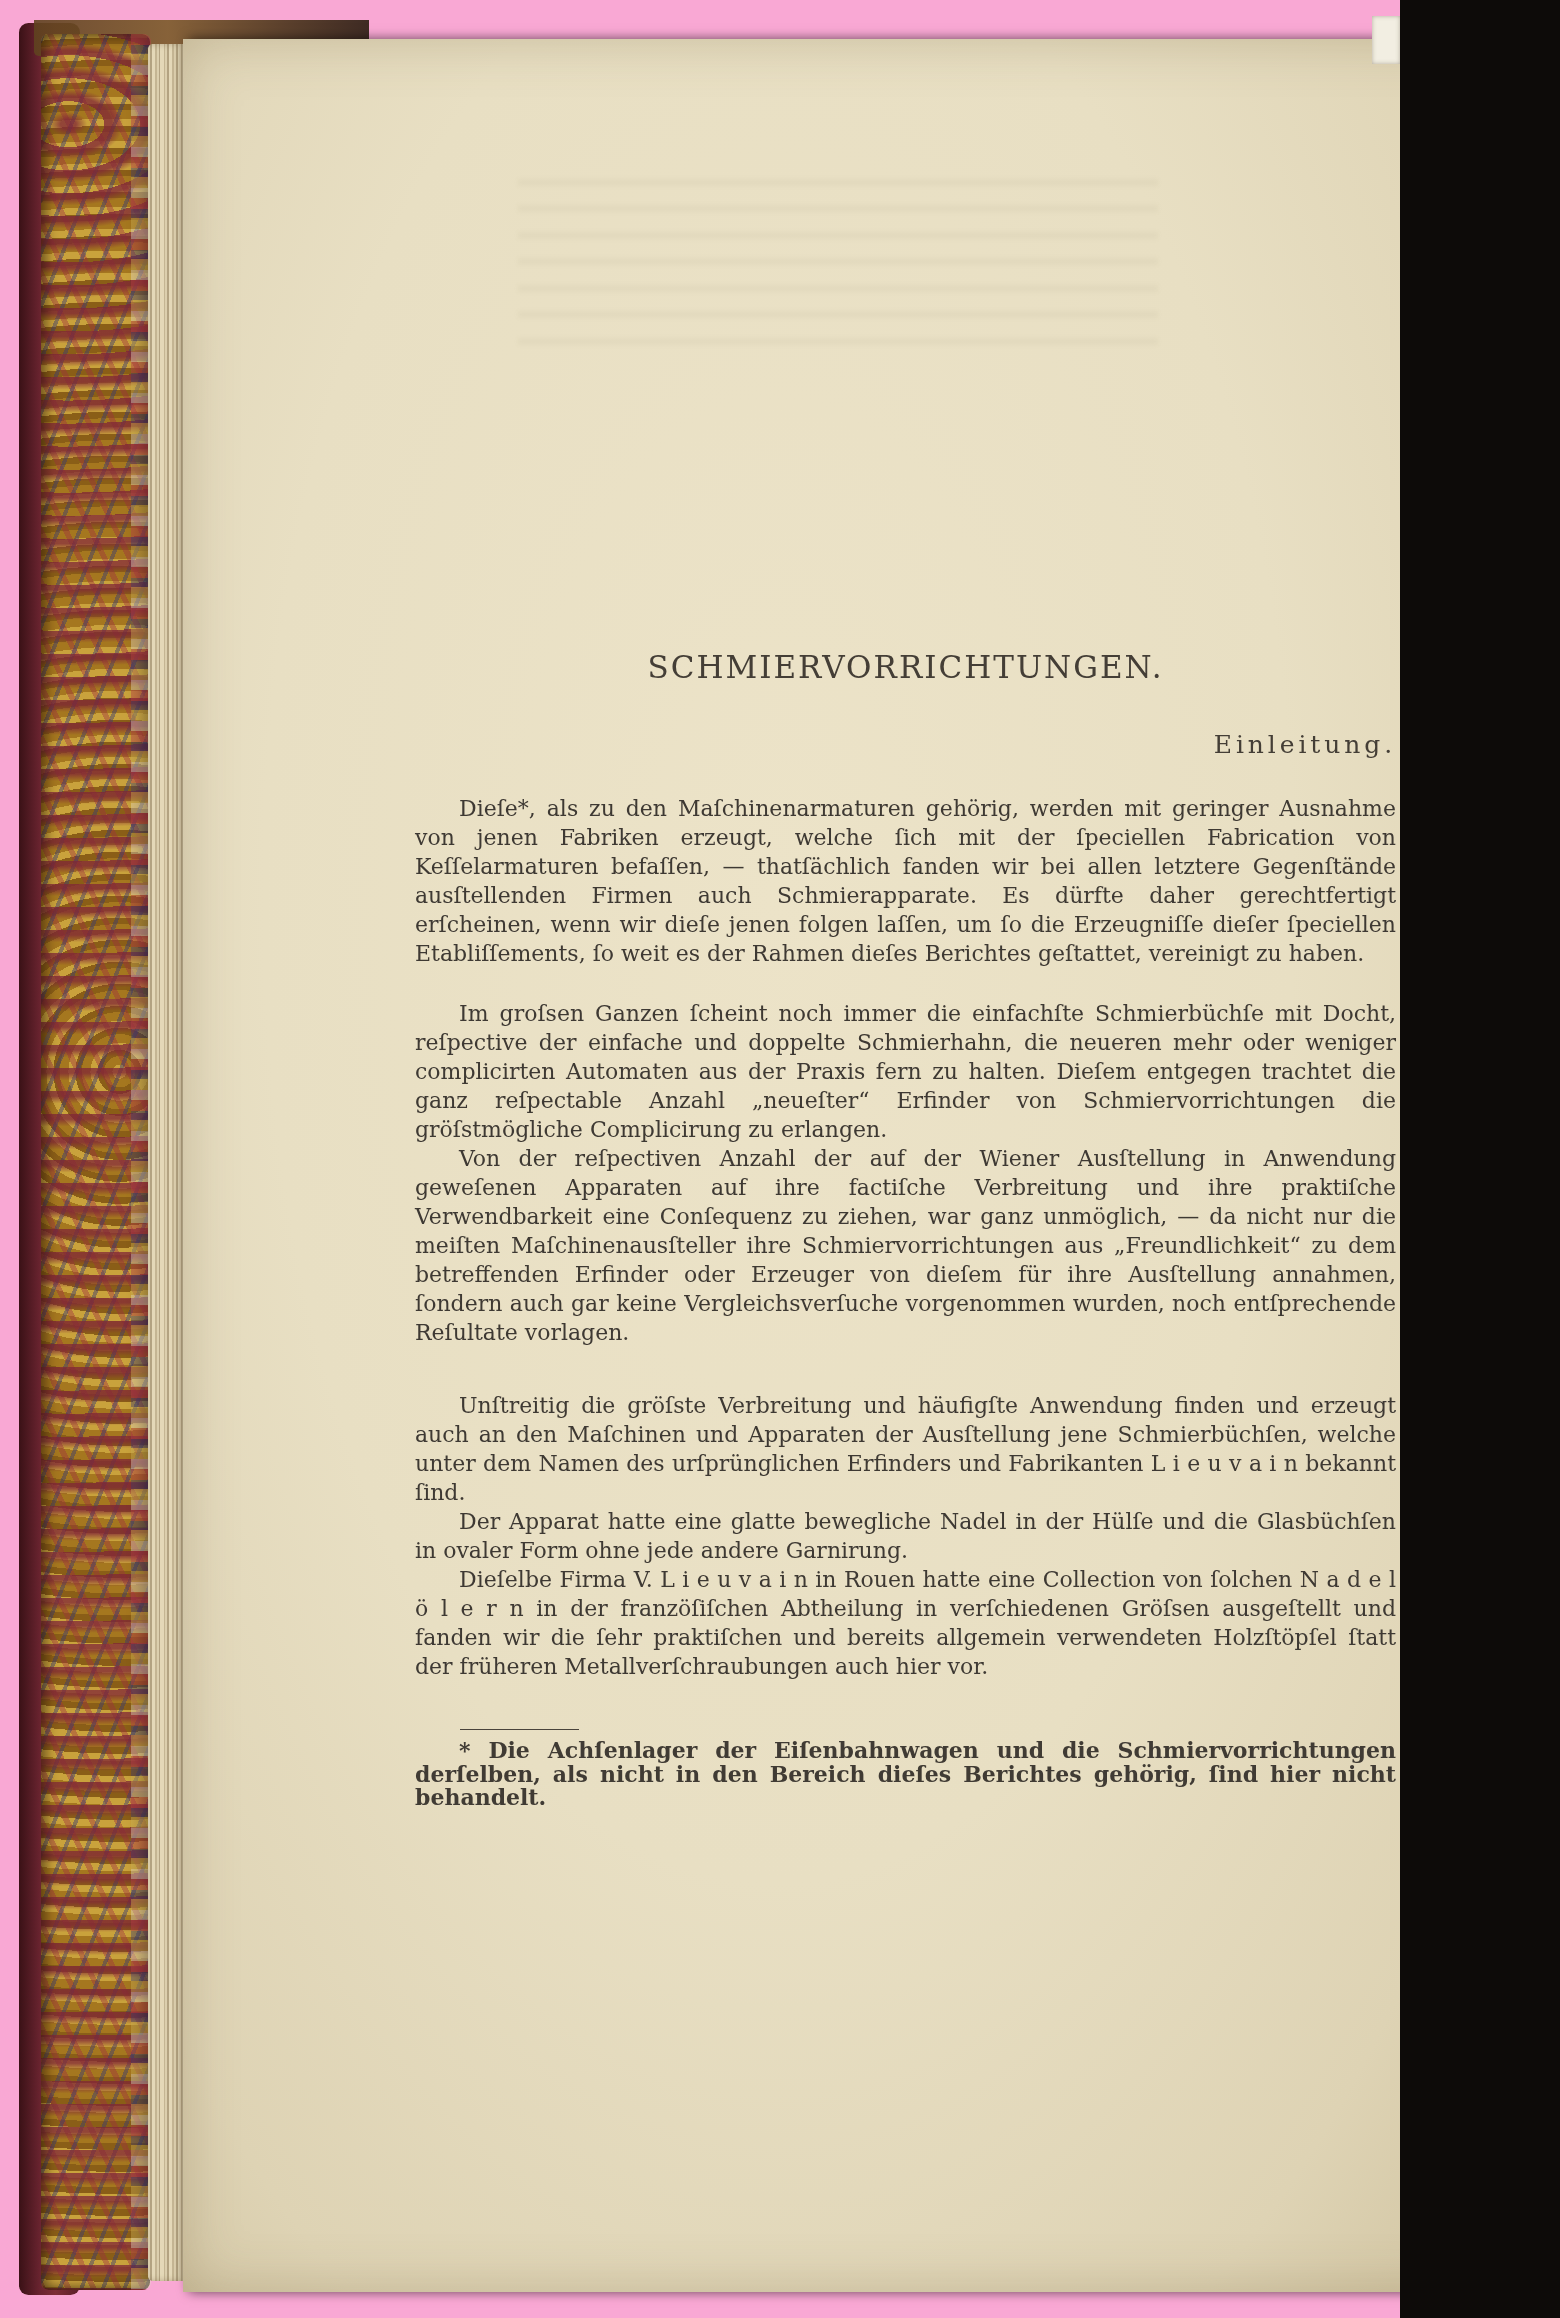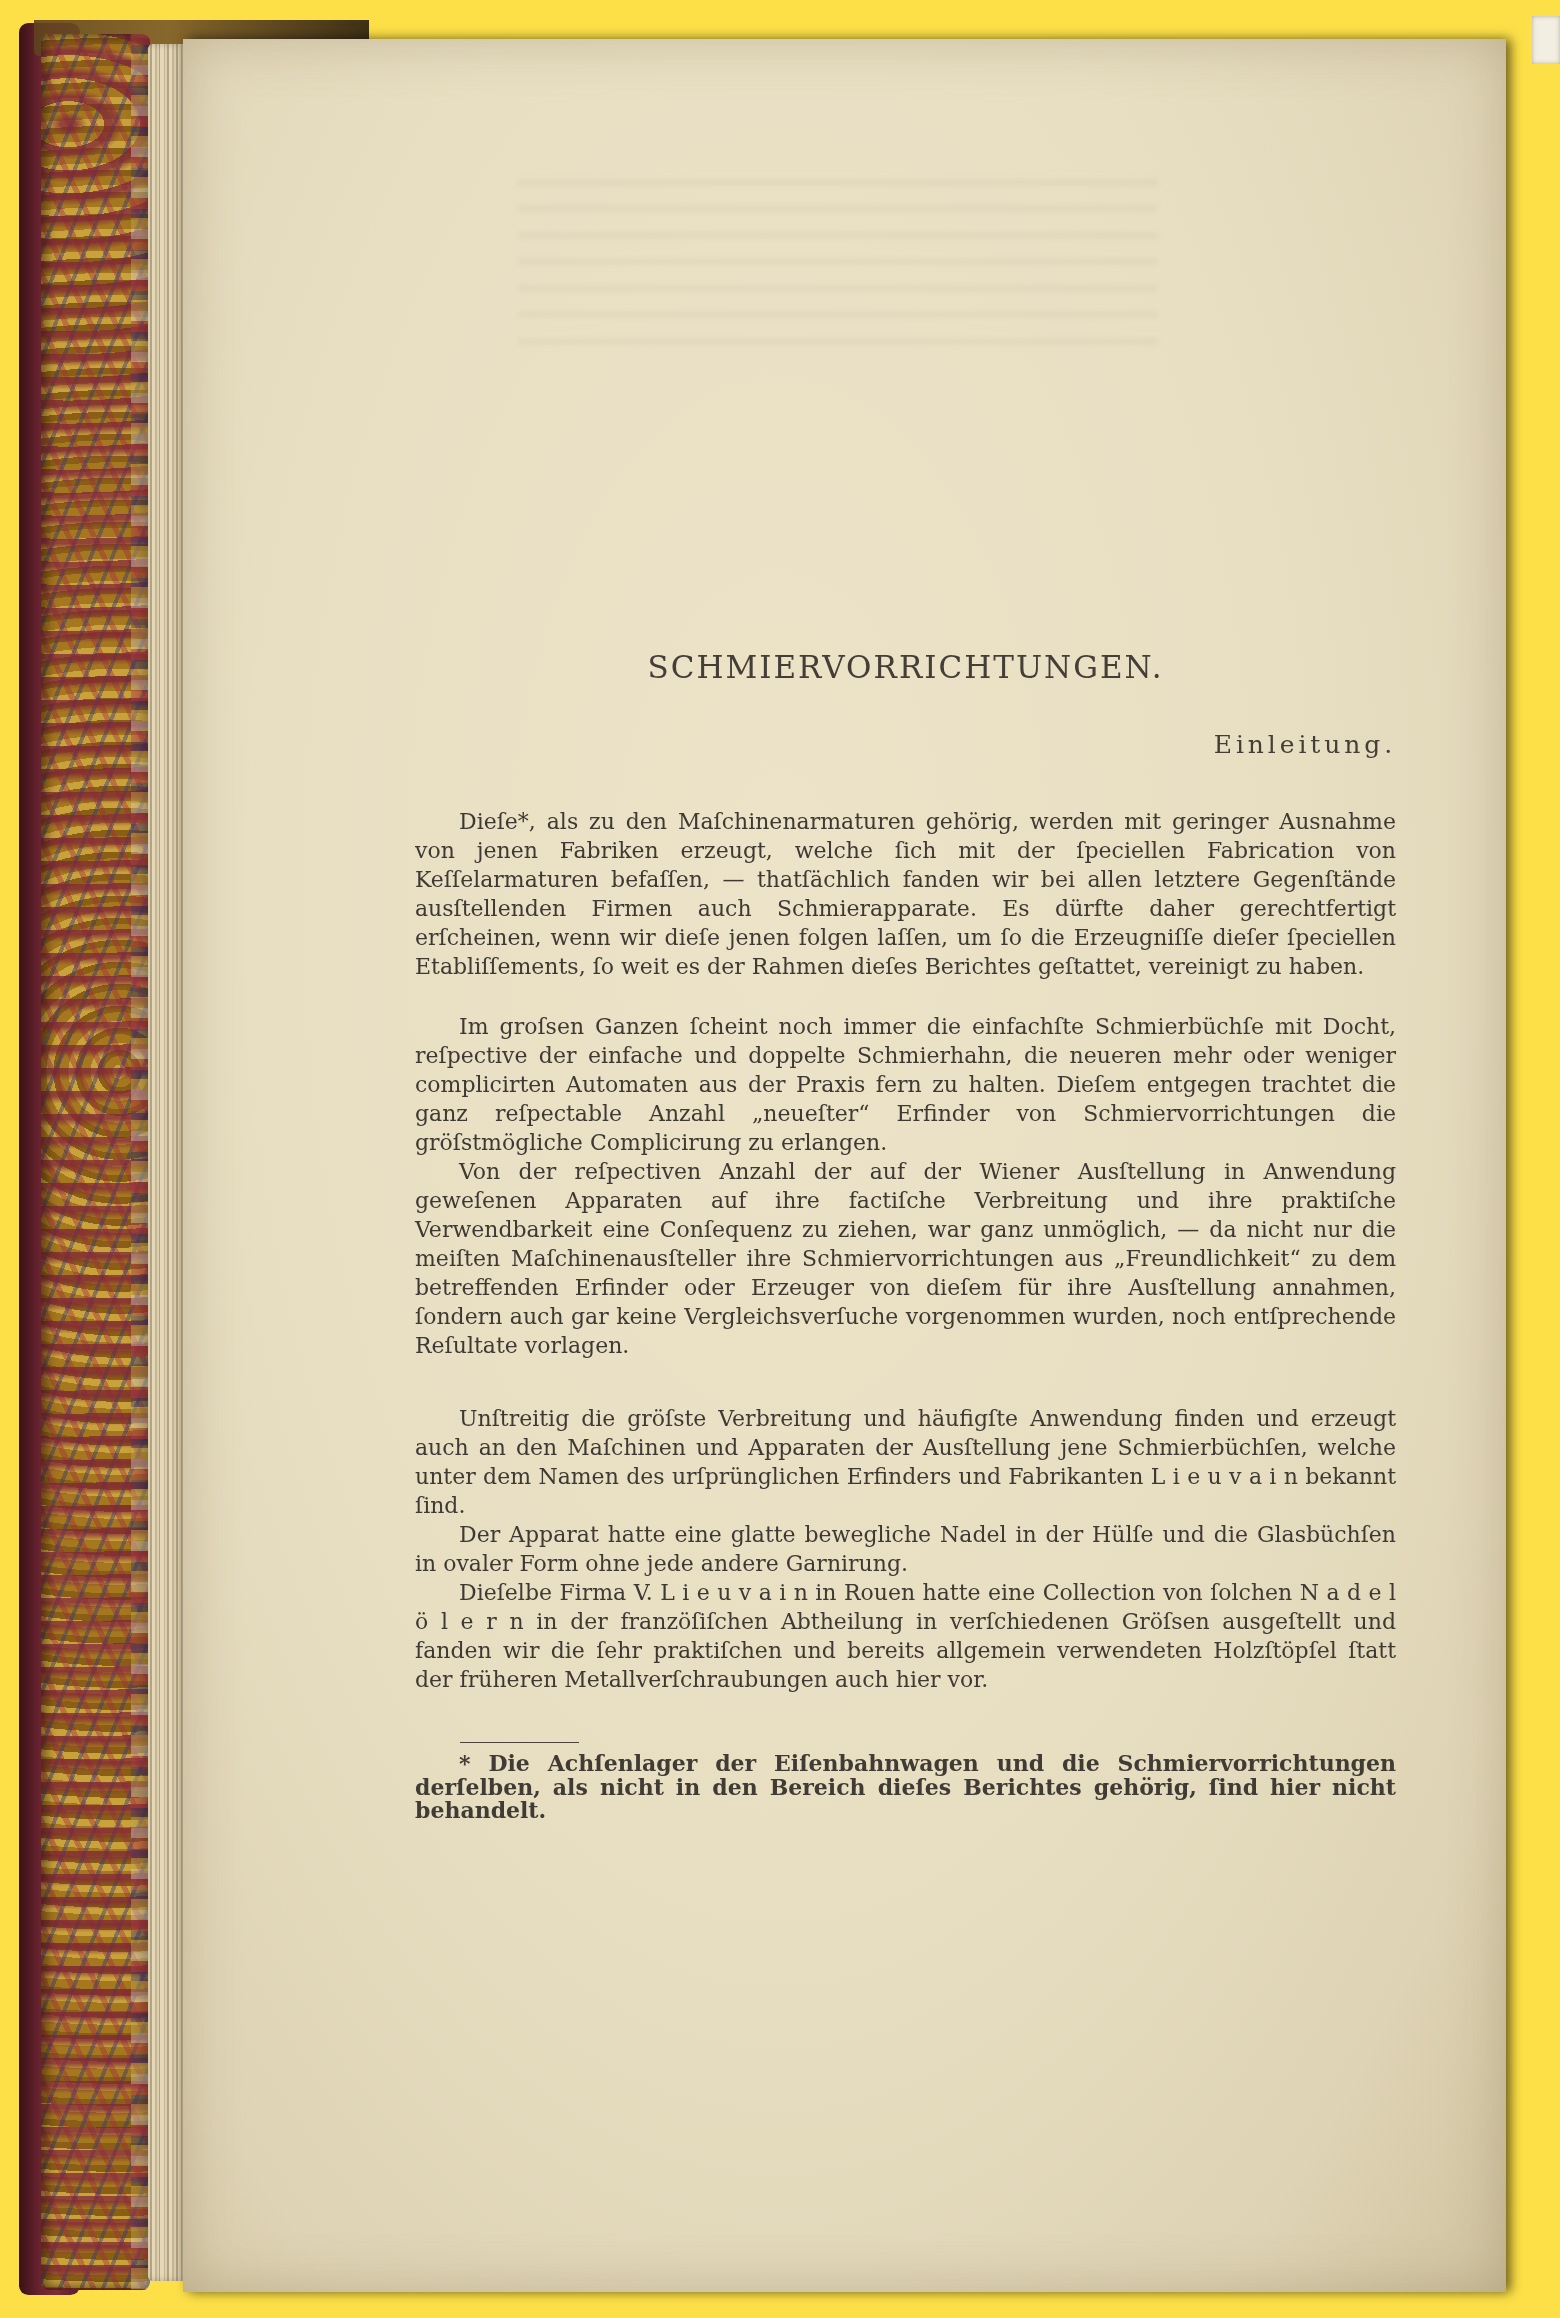--- a/index.html
+++ b/index.html
@@ -2,21 +2,21 @@
 <html style="font-size:12.5px"><head>
 <meta charset="utf-8">
 <style>
   html,body{margin:0;padding:0;}
   body{
     width:1560px;height:2319px;
     background:#0d0b09;
     font-family:"DejaVu Serif", serif;
     overflow:hidden;
   }
-  .photo{position:relative;width:1560px;height:2319px;background:#fde047;overflow:hidden;}
+  .photo{position:relative;width:1400px;height:2319px;background:#f9a8d4;overflow:hidden;}
 
   
   .leather{
     position:absolute;left:19px;top:23.4px;width:61px;height:2272px;
     background:linear-gradient(90deg,#3a1116 0%,#6a2430 35%,#7d2d36 60%,#5a1f28 100%);
     border-radius:9.4px;
   }
   .cover-top-scrap{
     position:absolute;left:34px;top:20px;width:335px;height:36px;
     background:linear-gradient(90deg,#5f421f,#7a5a28 40%,#4a351a 75%,#2a1d10);
@@ -87,21 +87,21 @@
     margin-top:45px;
     text-align:right;
     font-size:25px;letter-spacing:3.9px;
     color:#443e36;
   }
   .para{
     font-size:22px;line-height:29px;
     text-align:justify;text-indent:44px;
     margin:0;
   }
-  .para.first{margin-top:48px;}
+  .para.first{margin-top:35px;}
   .para.gap-after{margin-bottom:31px;}
   .section-heading{
     margin-top:44px;
     text-align:center;
     font-size:27px;line-height:37px;letter-spacing:0.8px;
     color:#433d35;
   }
   .para.after-heading{margin-top:39px;}
   .footnote-rule{
     margin:48px 0 0 45px;

